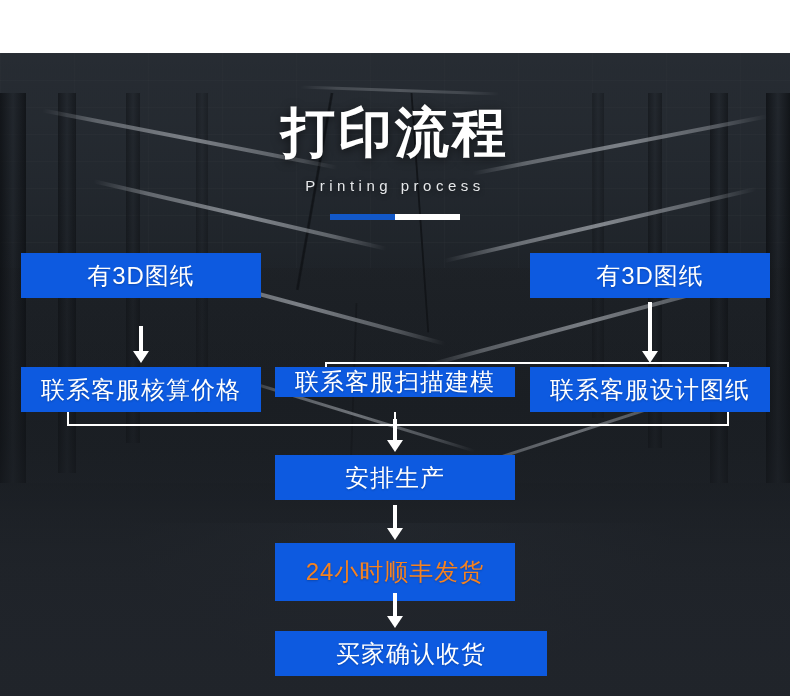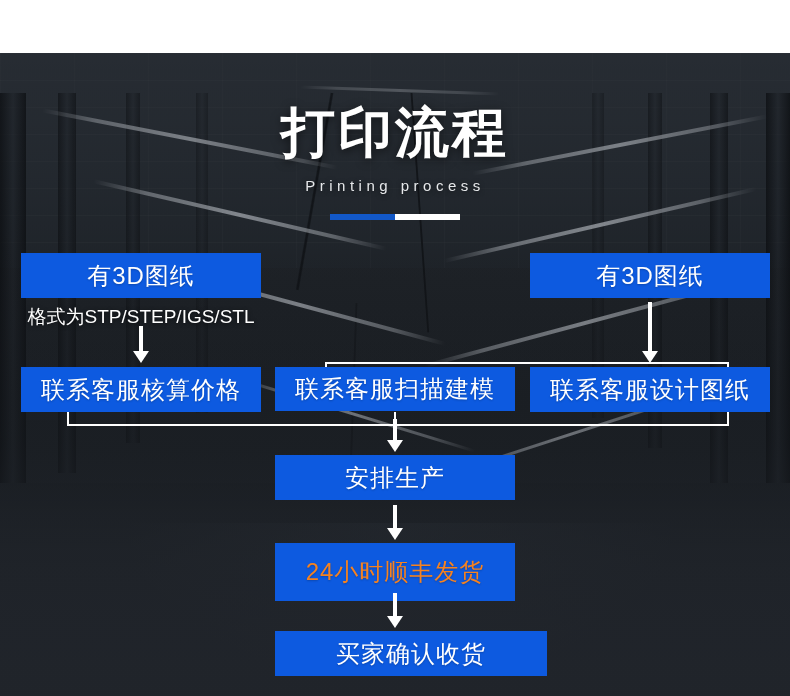--- a/index.html
+++ b/index.html
@@ -152,21 +152,21 @@
     justify-content:center;
     box-sizing:border-box;
     text-shadow:0 1px 2px rgba(0,0,0,.22);
   }
   .box.orange{color:#f58220;}
 
   
   #box-topleft   {left:21px;  top:200px; width:240px; height:45px;}
   #box-topright  {left:530px; top:200px; width:240px; height:45px;}
   #box-quote     {left:21px;  top:314px; width:240px; height:45px;}
-  #box-scan      {left:275px; top:314px; width:240px; height:44px;}
+  #box-scan      {left:275px; top:314px; width:240px; height:30px;}
   #box-design    {left:530px; top:314px; width:240px; height:45px;}
   #box-produce   {left:275px; top:402px; width:240px; height:45px;}
   #box-ship      {left:275px; top:490px; width:240px; height:58px;}
   #box-confirm   {left:275px; top:578px; width:272px; height:45px;}
 
   .subnote{
     position:absolute;
     left:21px; top:251px; width:240px;
     text-align:center;
     color:#ffffff;
@@ -257,21 +257,20 @@
         <span class="seg-white"></span>
       </div>
     </div>
 
     <div id="flow">
 
       <div class="box" id="box-topleft">有3D图纸</div>
 
       <div class="box" id="box-topright">有3D图纸</div>
 
-      <div class="subnote">格式为STP/STEP/IGS/STL</div>
 
       <div class="arrow" id="arrow-left">
         <span class="shaft"></span>
           <span class="head"></span>
       </div>
       <div class="arrow" id="arrow-right">
         <span class="shaft"></span>
           <span class="head"></span>
       </div>
 

